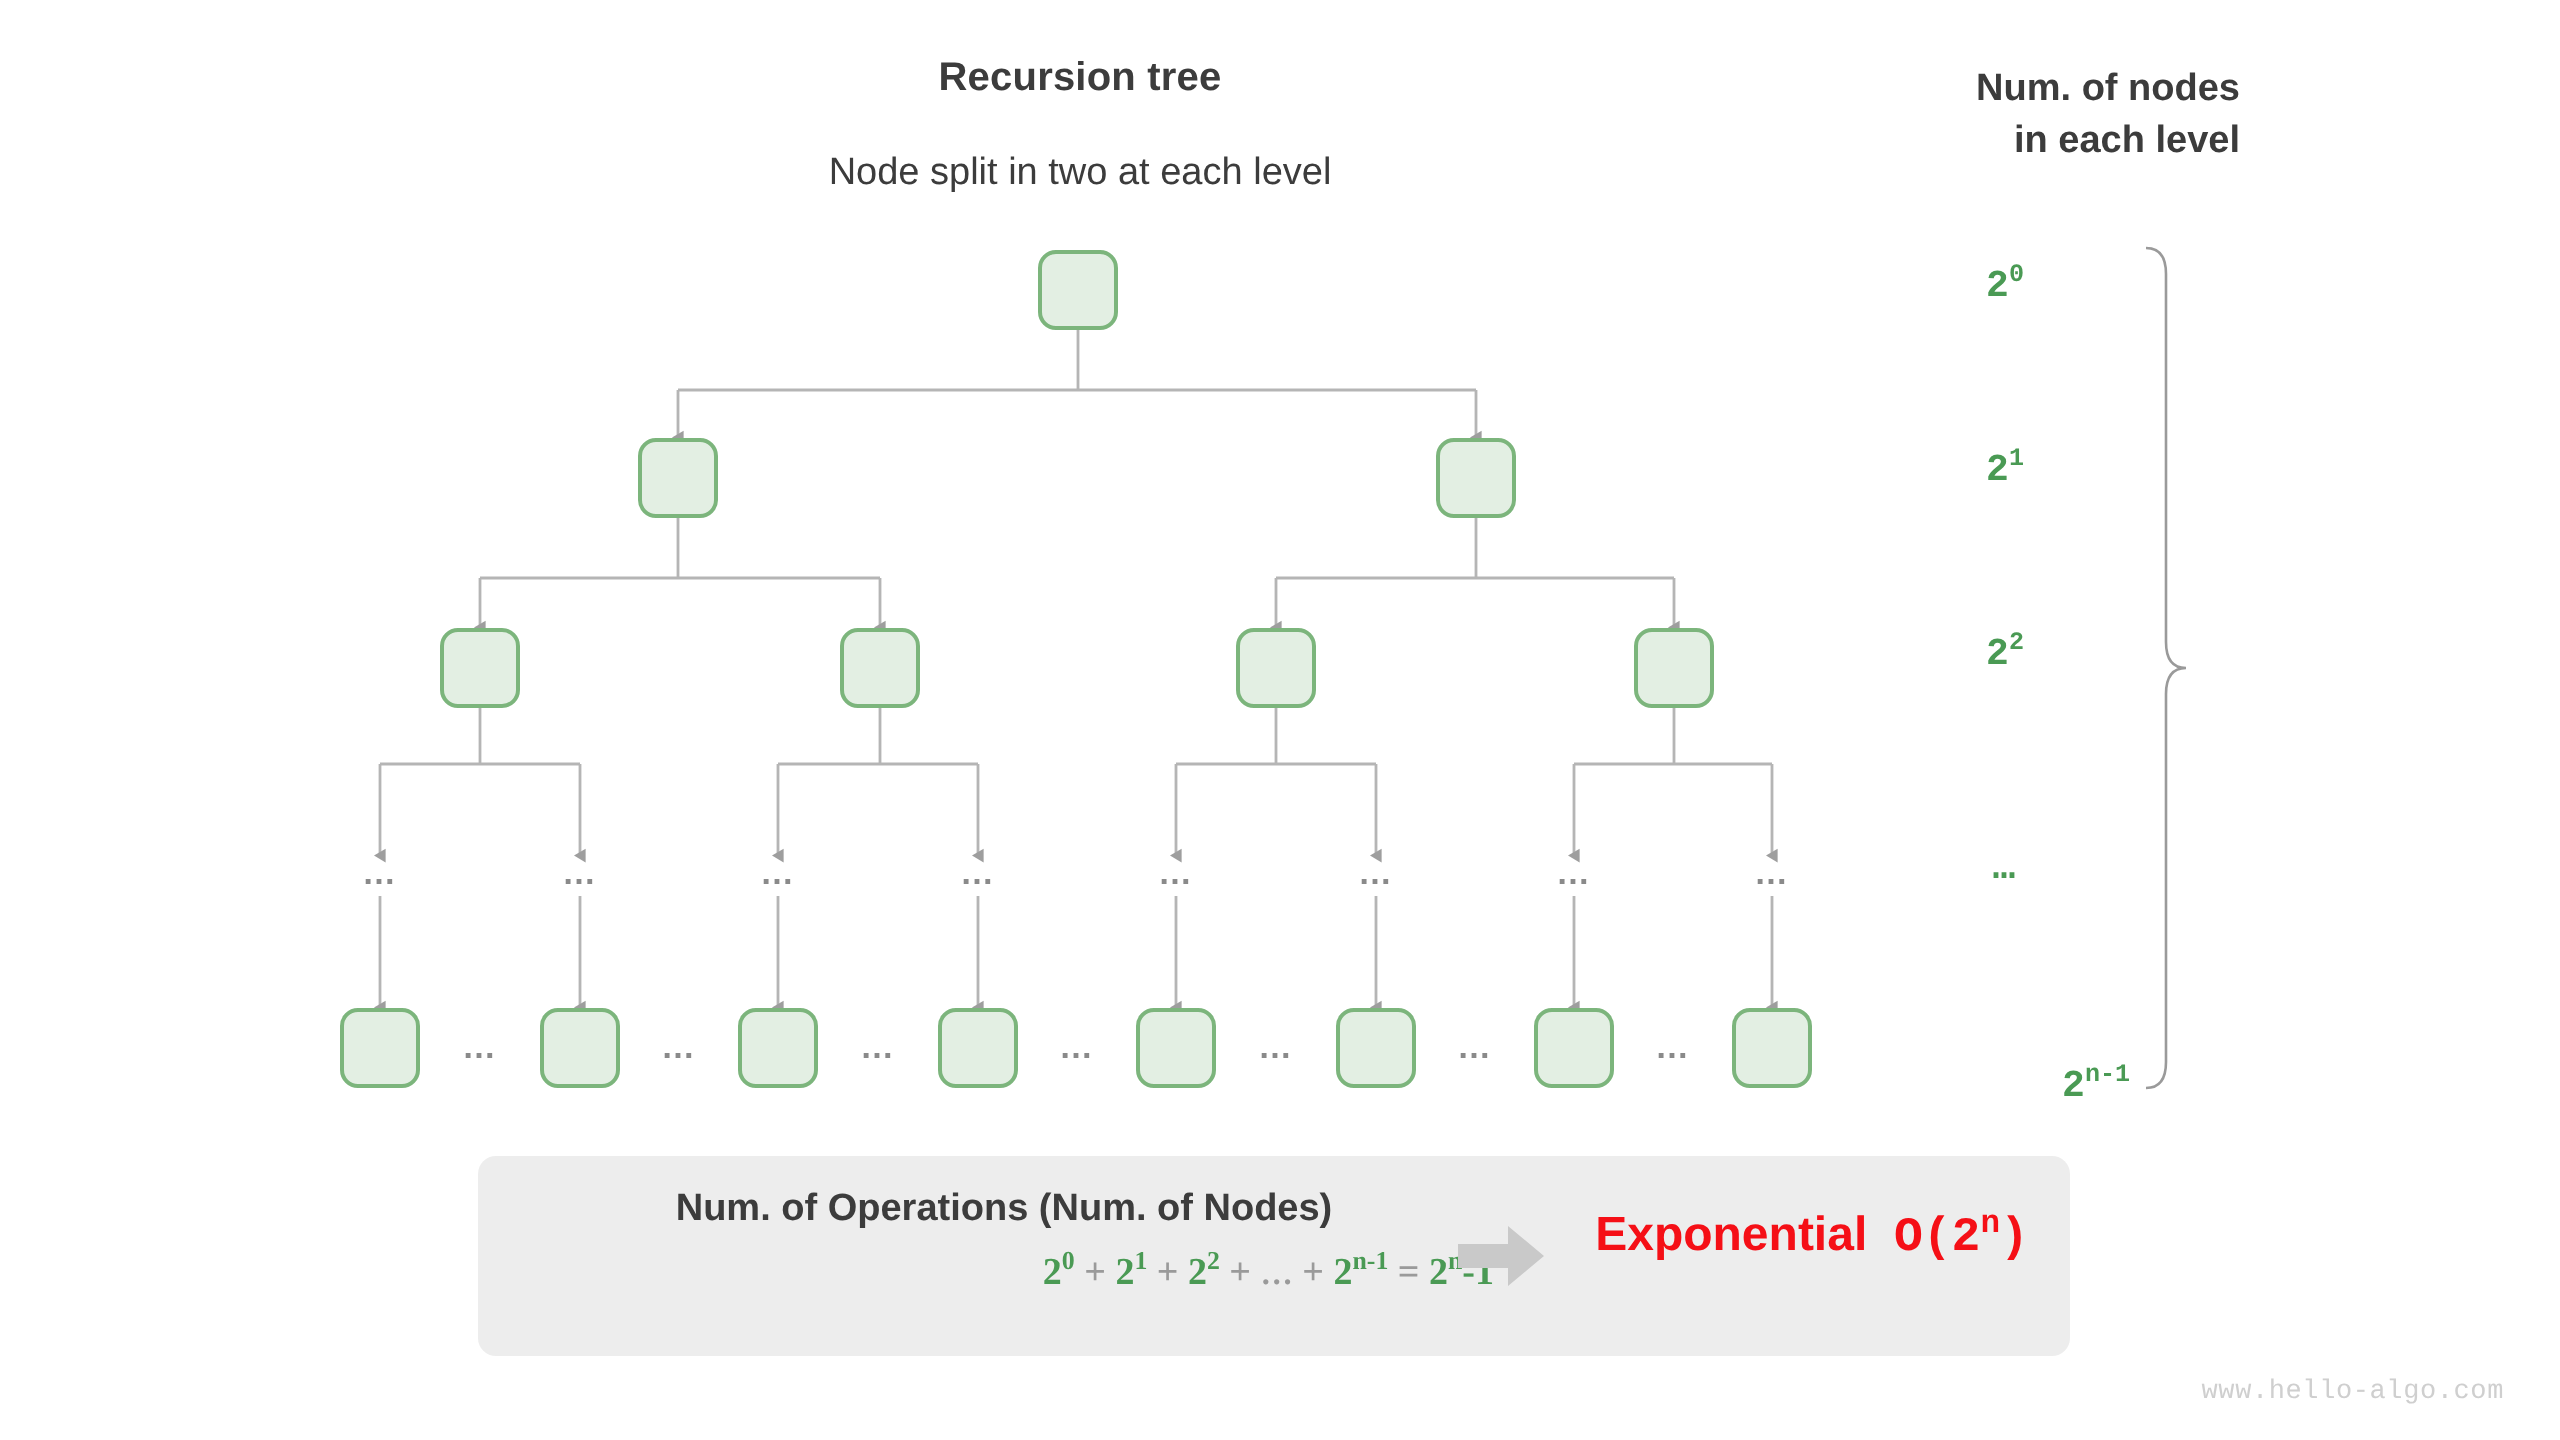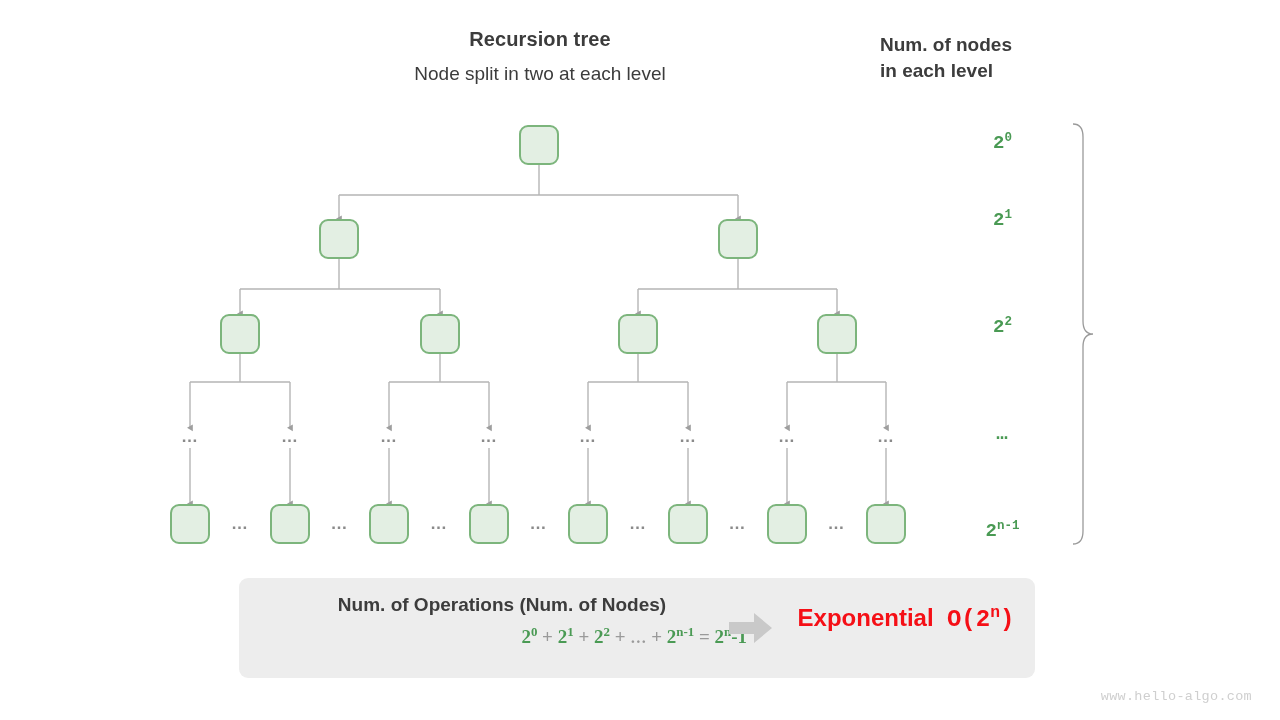--- a/index.html
+++ b/index.html
@@ -29,33 +29,33 @@
     width: 400px;
     text-align: center;
     font-size: 20px;
     font-weight: bold;
     color: #3c3c3c;
     letter-spacing: 0.1px;
   }
   .title-sub {
     position: absolute;
     left: 320px;
-    top: 63px;
+    top: 76px;
     width: 440px;
     text-align: center;
     font-size: 19px;
     font-weight: normal;
     color: #3c3c3c;
   }
   .title-right {
     position: absolute;
     left: 880px;
     top: 32px;
     width: 240px;
-    text-align: left;
+    text-align: right;
     font-size: 19px;
     font-weight: bold;
     color: #3c3c3c;
     line-height: 1.38;
   }
 
   
   .node {
     position: absolute;
     background: #e3efe3;
@@ -299,24 +299,24 @@
       <div class="ell" style="left: 339.5px; top: 524px;">…</div>
       <div class="ell" style="left: 439px; top: 524px;">…</div>
       <div class="ell" style="left: 538.5px; top: 524px;">…</div>
       <div class="ell" style="left: 638px; top: 524px;">…</div>
       <div class="ell" style="left: 737.5px; top: 524px;">…</div>
       <div class="ell" style="left: 836.5px; top: 524px;">…</div>
     </div>
 
   <div id="label-layer">
       <div class="lvl-label" style="top: 143px;"><span>2</span><sup>0</sup></div>
-      <div class="lvl-label" style="top: 220px;"><span>2</span><sup>1</sup></div>
+      <div class="lvl-label" style="top: 235px;"><span>2</span><sup>1</sup></div>
       <div class="lvl-label" style="top: 327px;"><span>2</span><sup>2</sup></div>
       <div class="lvl-label dots" style="top: 434px;"><span>…</span></div>
-      <div class="lvl-label" style="top: 531px;"><span>2</span><sup>n-1</sup></div>
+      <div class="lvl-label" style="top: 543px; text-align: right;"><span>2</span><sup>n-1</sup></div>
     </div>
 
 
   <div class="summary">
 
     <div class="sum-left">
       <div class="sum-heading">Num. of Operations (Num. of Nodes)</div>
       <div class="sum-formula" id="formula"><span>2<sup>0</sup></span>&nbsp;<span class="op">+</span>&nbsp;<span>2<sup>1</sup></span>&nbsp;<span class="op">+</span>&nbsp;<span>2<sup>2</sup></span>&nbsp;<span class="op">+</span>&nbsp;<span class="dotsm">…</span>&nbsp;<span class="op">+</span>&nbsp;<span>2<sup>n-1</sup></span>&nbsp;<span class="op">=</span>&nbsp;<span>2<sup>n</sup>-1</span></div>
     </div>
 

